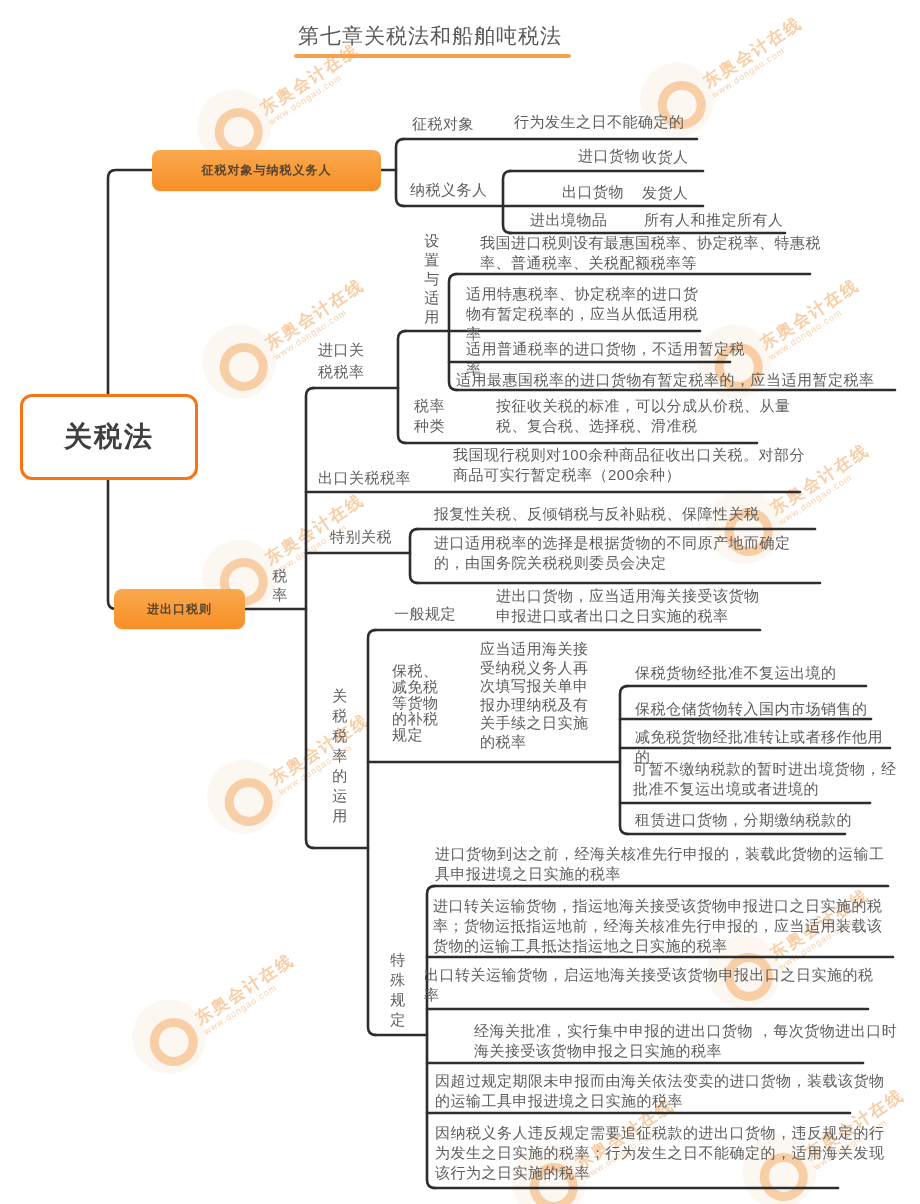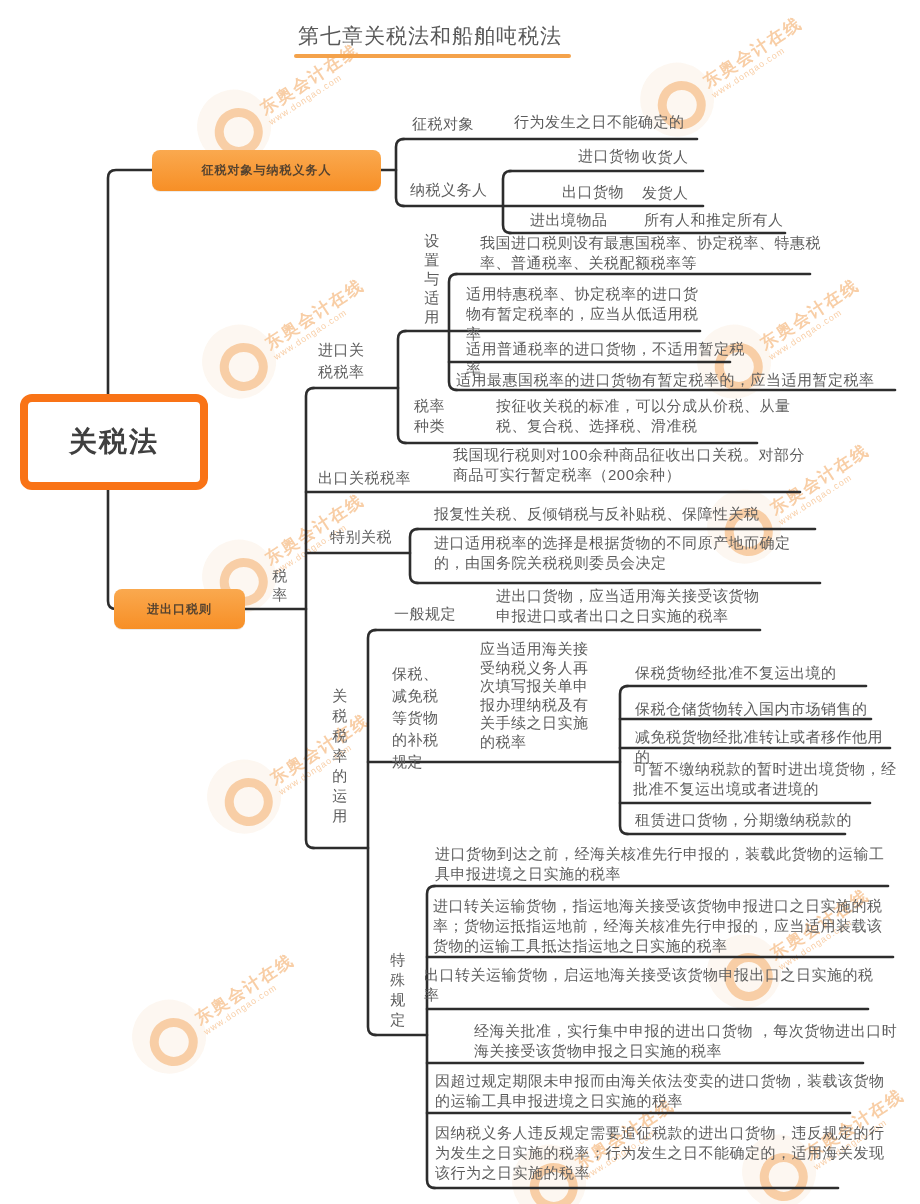--- a/index.html
+++ b/index.html
@@ -16,21 +16,21 @@
   .wrap{word-break:break-all;}
   
   .topic{
     position:absolute;z-index:4;display:flex;align-items:center;justify-content:center;
     background:linear-gradient(180deg,#faa94f 0%,#f78f26 100%);
     border-radius:8px;color:#54422f;font-size:12px;font-weight:bold;letter-spacing:1px;
     box-shadow:0 1px 0 rgba(0,0,0,.08);
   }
   .root{
     position:absolute;z-index:4;display:flex;align-items:center;justify-content:center;
-    background:#ffffff;border:8px solid #f97316;border-radius:12px;
+    background:#ffffff;border:3px solid #f97316;border-radius:12px;
     color:#3f3f3f;font-size:28px;font-weight:bold;letter-spacing:2px;
   }
   
   .title{
     position:absolute;left:230px;top:22px;width:400px;text-align:center;z-index:3;
     font-size:21px;color:#585858;letter-spacing:1px;
   }
   .title-underline{
     position:absolute;left:294px;top:54px;width:277px;height:4px;border-radius:2px;
     background:#f4a24b;z-index:3;
@@ -224,21 +224,21 @@
 
   <div class="node" style="left:330px;top:527px;width:80px;">特别关税</div>
   <div class="node wrap" style="left:434px;top:504px;width:370px;">报复性关税、反倾销税与反补贴税、保障性关税</div>
   <div class="node wrap" style="left:434px;top:533px;width:372px;">进口适用税率的选择是根据货物的不同原产地而确定的，由国务院关税税则委员会决定</div>
 
   <div class="node vlabel" style="left:331px;top:686px;line-height:20px;">关税税率的运用</div>
 
   <div class="node" style="left:394px;top:604px;width:64px;">一般规定</div>
   <div class="node wrap" style="left:496px;top:586px;width:272px;">进出口货物，应当适用海关接受该货物申报进口或者出口之日实施的税率</div>
 
-  <div class="node wrap" style="left:392px;top:663px;width:52px;line-height:22px;">保税、减免税等货物的补税规定</div>
+  <div class="node wrap" style="left:392px;top:663px;width:52px;line-height:16px;">保税、减免税等货物的补税规定</div>
   <div class="node wrap" style="left:480px;top:640px;width:122px;line-height:18.5px;">应当适用海关接受纳税义务人再次填写报关单申报办理纳税及有关手续之日实施的税率</div>
   <div class="node wrap" style="left:635px;top:663px;width:240px;">保税货物经批准不复运出境的</div>
   <div class="node wrap" style="left:635px;top:699px;width:250px;">保税仓储货物转入国内市场销售的</div>
   <div class="node wrap" style="left:635px;top:727px;width:262px;">减免税货物经批准转让或者移作他用的</div>
   <div class="node wrap" style="left:633px;top:759px;width:276px;">可暂不缴纳税款的暂时进出境货物，经批准不复运出境或者进境的</div>
   <div class="node wrap" style="left:635px;top:810px;width:240px;">租赁进口货物，分期缴纳税款的</div>
 
   <div class="node vlabel" style="left:389px;top:950px;line-height:20px;">特殊规定</div>
   <div class="node wrap" style="left:435px;top:844px;width:452px;">进口货物到达之前，经海关核准先行申报的，装载此货物的运输工具申报进境之日实施的税率</div>
   <div class="node wrap" style="left:411px;top:896px;width:458px;margin-left:22px;">进口转关运输货物，指运地海关接受该货物申报进口之日实施的税率；货物运抵指运地前，经海关核准先行申报的，应当适用装载该货物的运输工具抵达指运地之日实施的税率</div>

